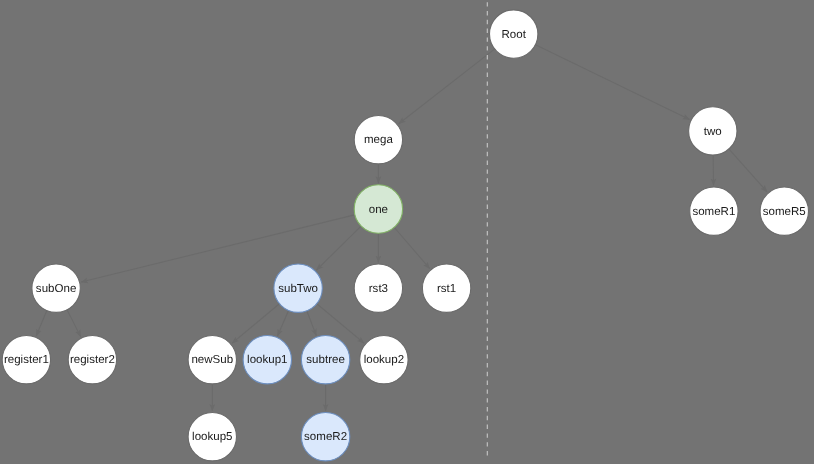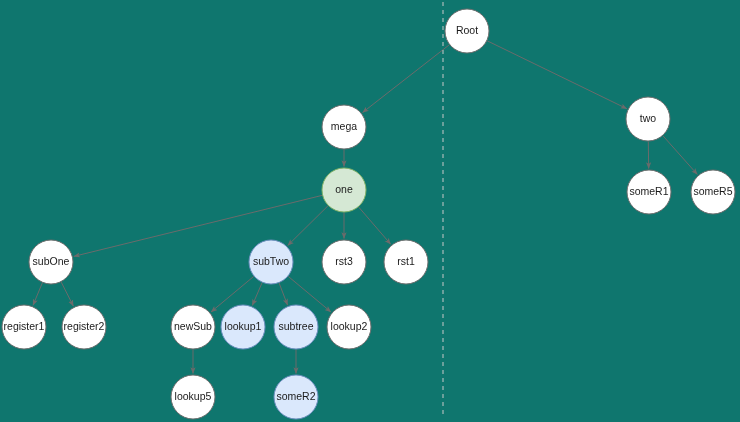--- a/index.html
+++ b/index.html
@@ -4,21 +4,21 @@
 <style>
   html, body {
     margin: 0;
     padding: 0;
     background: #ffffff;
   }
   #canvas {
     position: relative;
     width: 740px;
     height: 422px;
-    background: #0f766e;
+    background: #737373;
     overflow: hidden;
     font-family: "Liberation Sans", sans-serif;
   }
   #graph-svg {
     position: absolute;
     left: 0;
     top: 0;
     width: 740px;
     height: 422px;
   }

